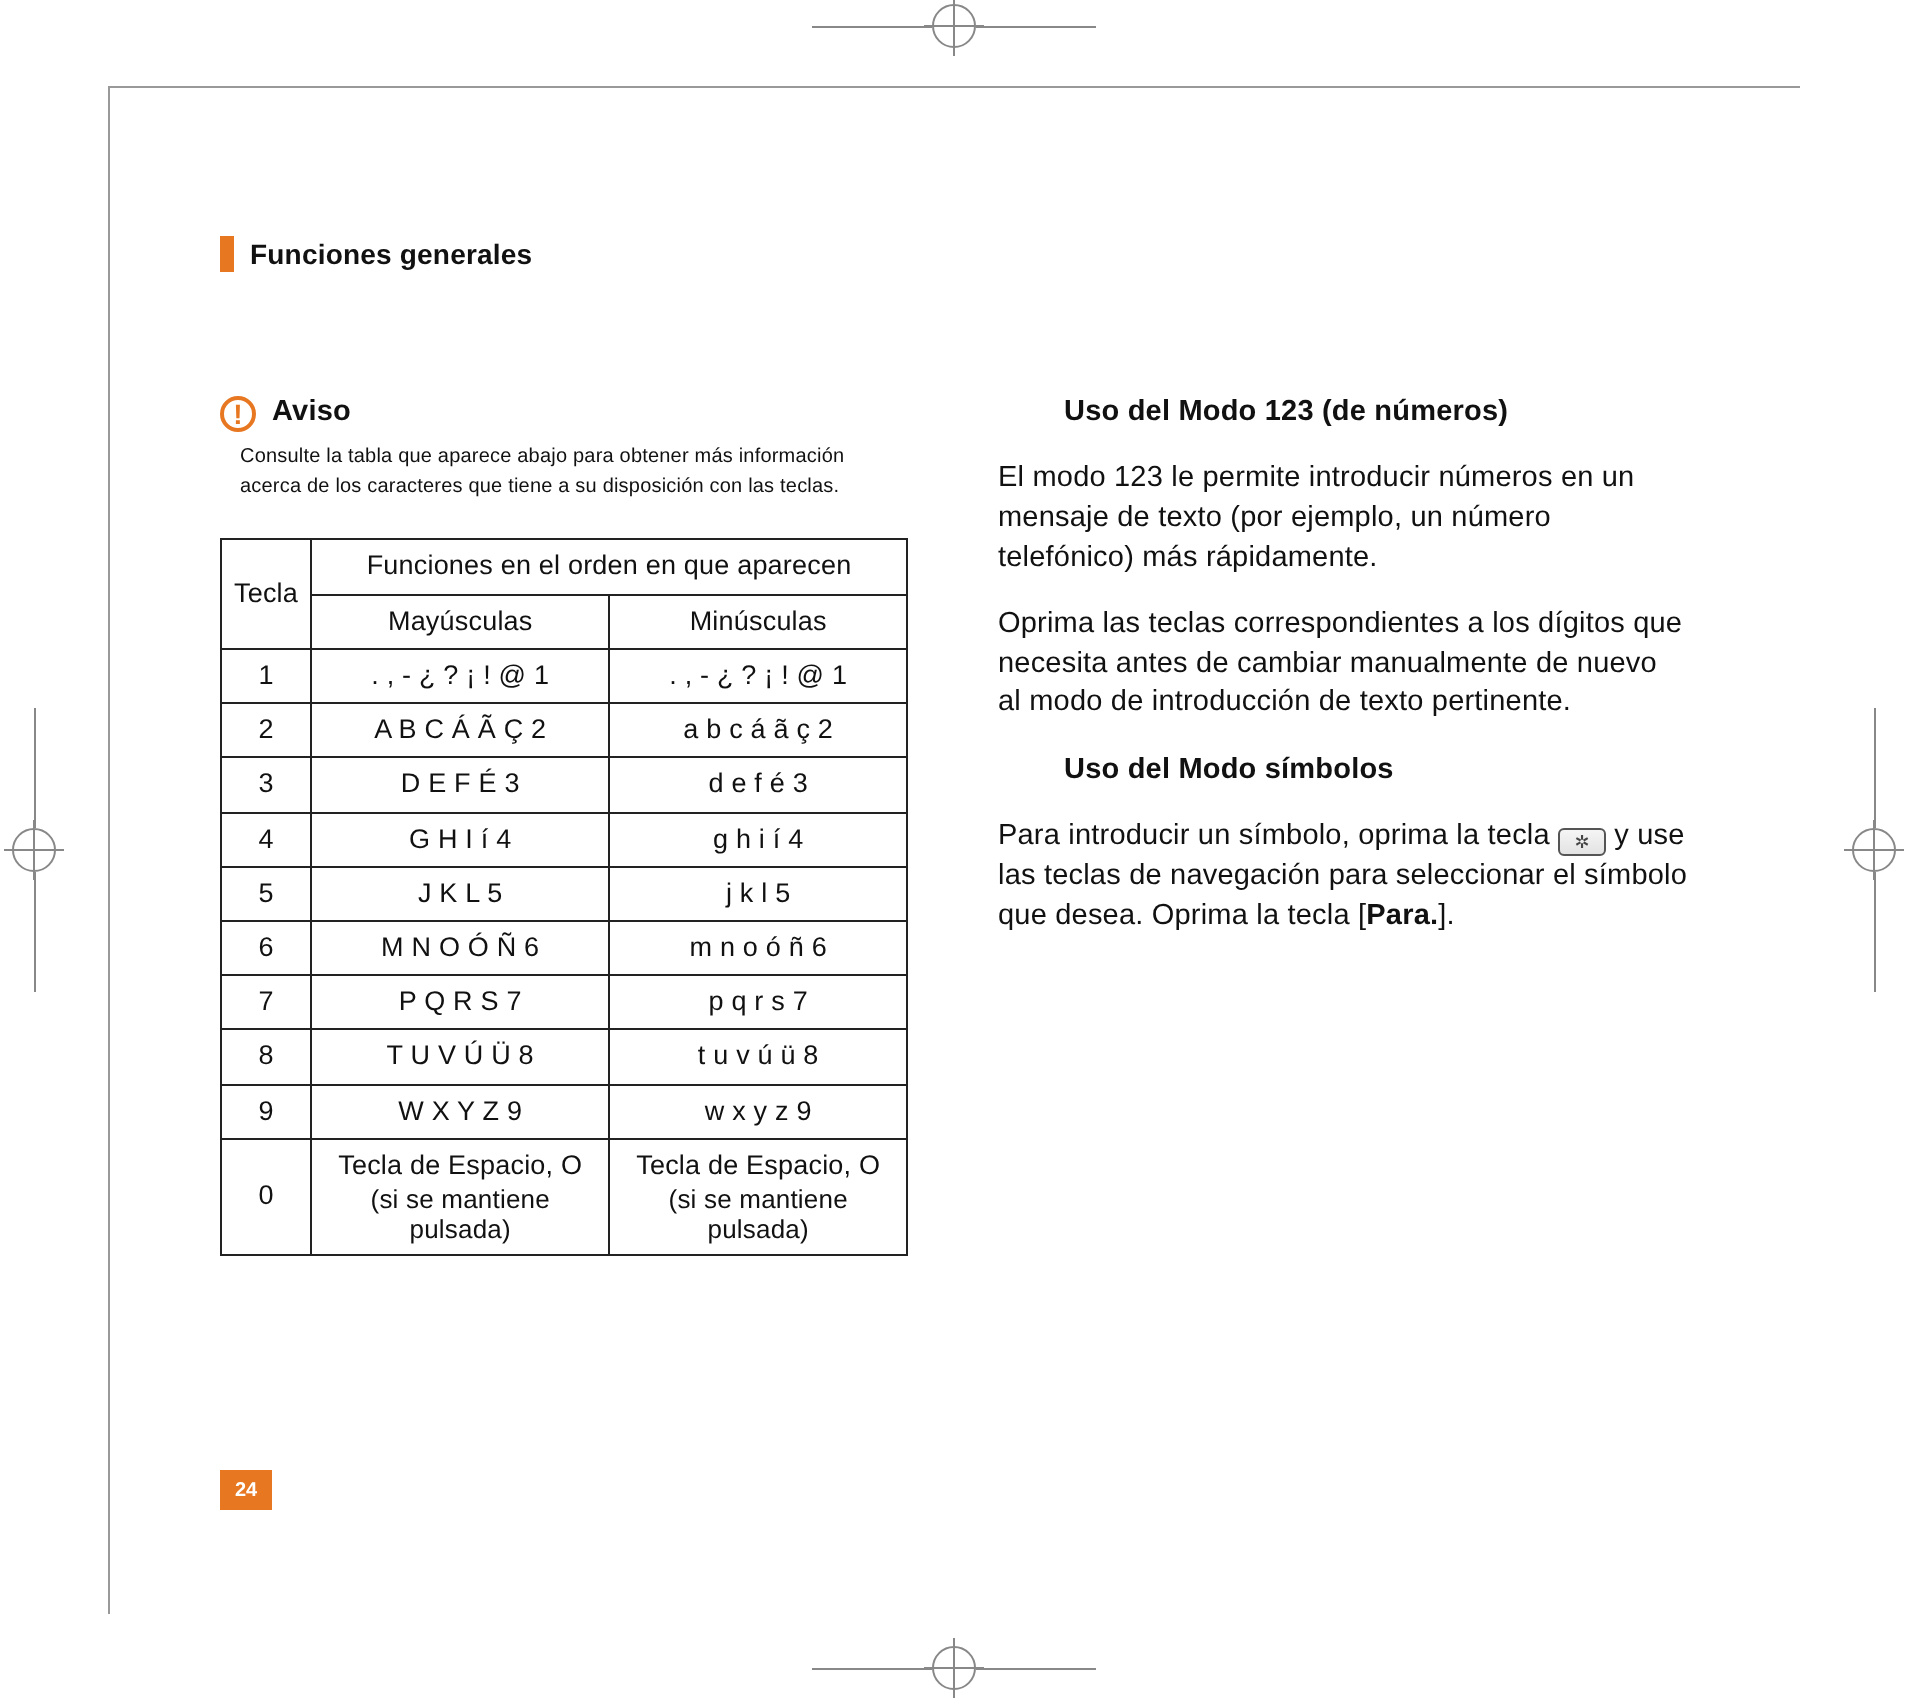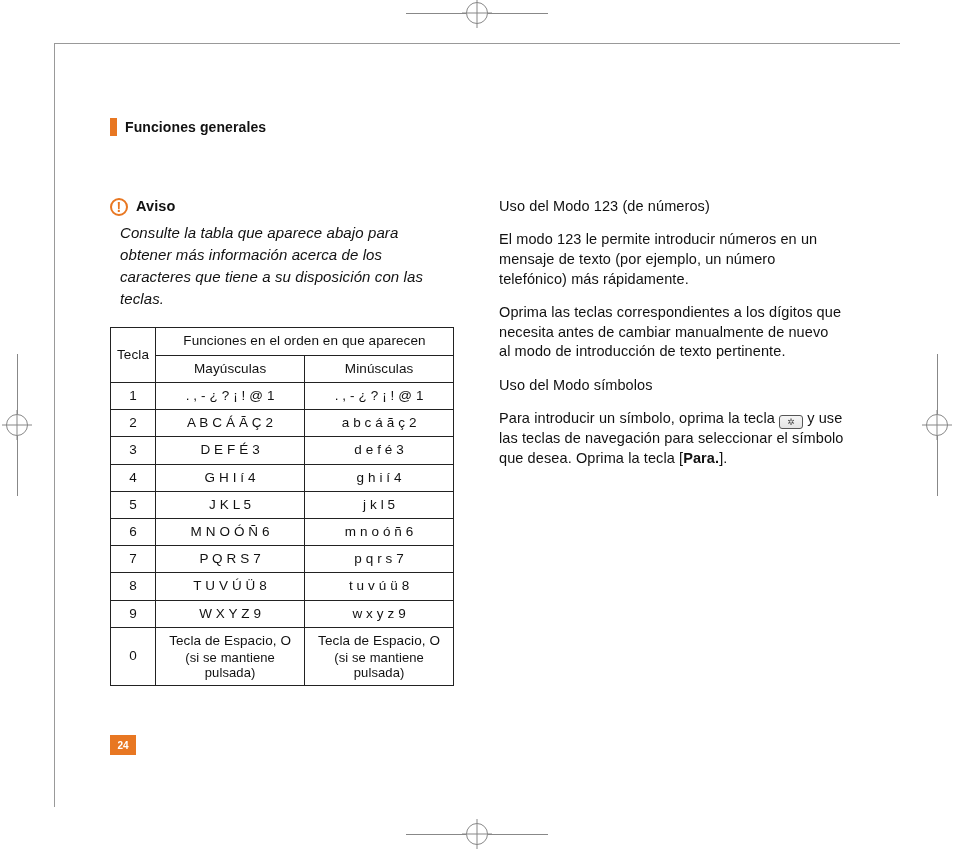--- a/index.html
+++ b/index.html
@@ -47,40 +47,40 @@
 
   .columns { display: flex; gap: 44px; }
   .col { flex: 1 1 0; }
 
   .notice-head { display: flex; align-items: center; gap: 8px; font-weight: 700; margin-bottom: 6px; }
   .notice-icon {
     width: 18px; height: 18px; border: 2px solid #e87722; border-radius: 50%;
     display: flex; align-items: center; justify-content: center;
     color: #e87722; font-weight: 900; font-size: 14px; line-height: 1;
   }
-  .notice-body { font-size: 15px; line-height: 1.45; margin: 0 0 18px 10px; max-width: 330px; font-style: italic; }
+  .notice-body { font-size: 10px; line-height: 1.45; margin: 0 0 18px 10px; max-width: 330px; }
 
   table.keys {
     border-collapse: collapse;
     width: 344px;
     font-size: 13.5px;
   }
   table.keys th, table.keys td {
     border: 1px solid #222;
     padding: 4px 6px;
     text-align: center;
     vertical-align: middle;
   }
   table.keys th { font-weight: 400; }
   table.keys td.key { width: 40px; }
   .sub { font-size: 13px; line-height: 1.15; }
   .space-cell div:first-child { margin-bottom: 1px; }
 
   .col-right p { margin-bottom: 14px; }
-  .h-bold { font-weight: 400; margin-bottom: 8px; }
+  .h-bold { font-weight: 700; margin-bottom: 8px; margin-left: 33px; }
 
   .key-icon {
     display: inline-block;
     width: 24px; height: 14px;
     border: 1px solid #555; border-radius: 3px;
     vertical-align: -2px;
     position: relative;
     background: linear-gradient(#f5f5f5,#e3e3e3);
     font-size: 9px; line-height: 13px; text-align: center; color:#444;
   }

